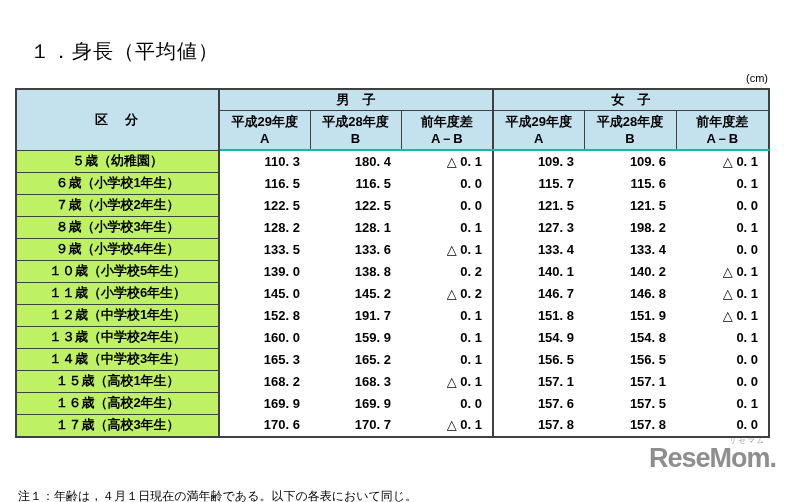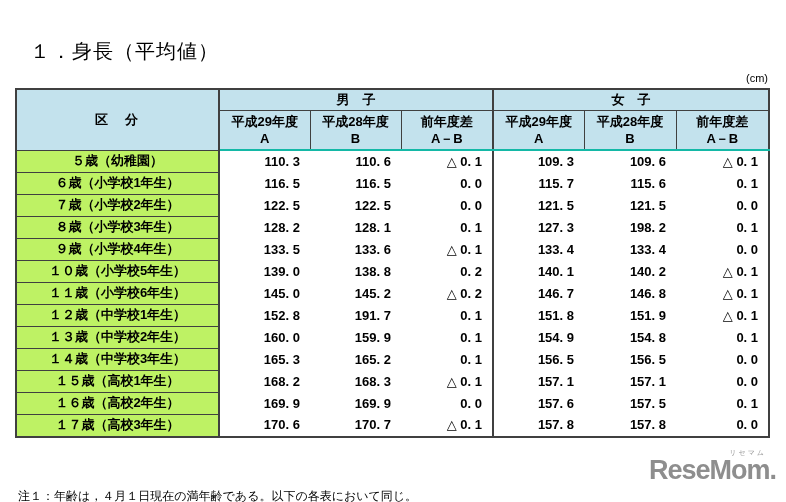--- a/index.html
+++ b/index.html
@@ -38,21 +38,21 @@
   }
   tbody td.num{
     border:none;text-align:right;padding-right:10px;
   }
   tbody td.num.sep{border-right:2px solid #404040;}
   .notes{
     position:absolute;left:18px;top:456px;font-size:12px;line-height:16px;
     white-space:pre;
   }
   .logo{
-    position:absolute;right:10px;top:448px;text-align:right;
+    position:absolute;right:10px;top:436px;text-align:right;
     display:flex;flex-direction:column;align-items:flex-end;
   }
   .logo-ruby{
     font-size:7px;color:#9b9b9b;letter-spacing:2px;margin-right:10px;margin-bottom:-1px;
   }
   .logo-text{
     font-size:27px;font-weight:bold;color:#8e8e8e;letter-spacing:-1px;line-height:26px;
   }
 </style>
 </head>
@@ -101,21 +101,21 @@
       <th>
           <div>前年度差</div>
           <div>A－B</div>
         </th>
     </tr>
   </thead>
   <tbody id="table-body">
       <tr>
         <td class="label">５歳（幼稚園）</td>
         <td class="num">110. 3</td>
-        <td class="num">110. 6</td>
+        <td class="num">180. 4</td>
         <td class="num sep">△ 0. 1</td>
         <td class="num">109. 3</td>
         <td class="num">109. 6</td>
         <td class="num">△ 0. 1</td>
       </tr>
       <tr>
         <td class="label">６歳（小学校1年生）</td>
         <td class="num">116. 5</td>
         <td class="num">116. 5</td>
         <td class="num sep">0. 0</td>

